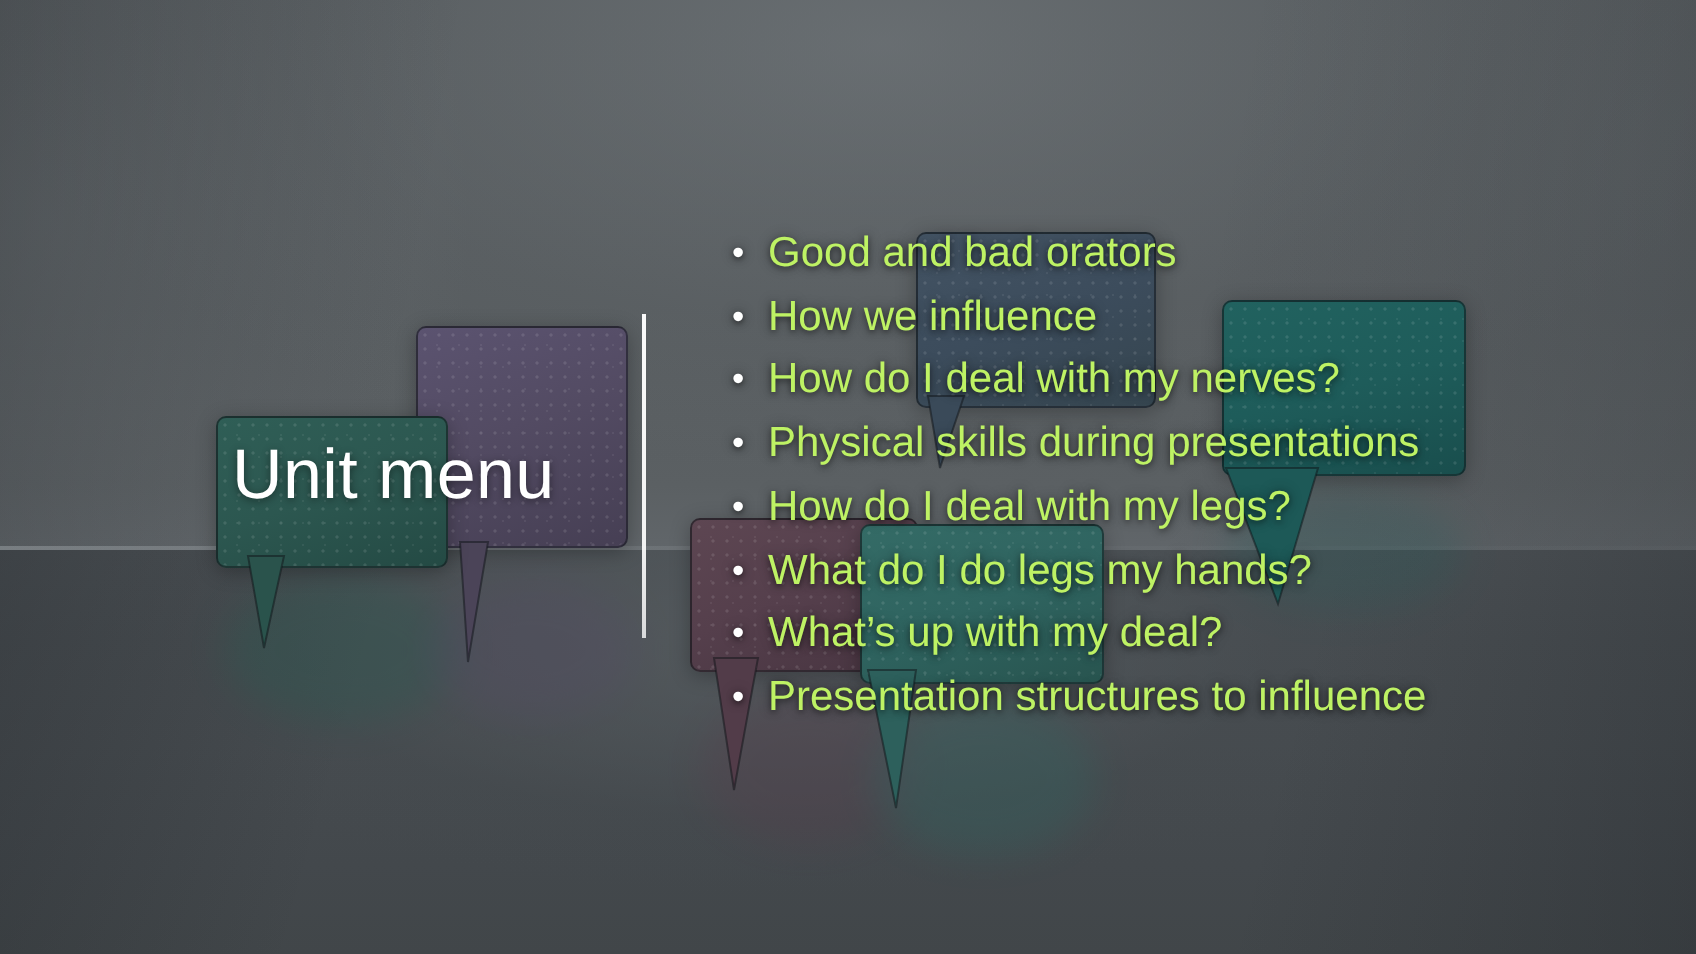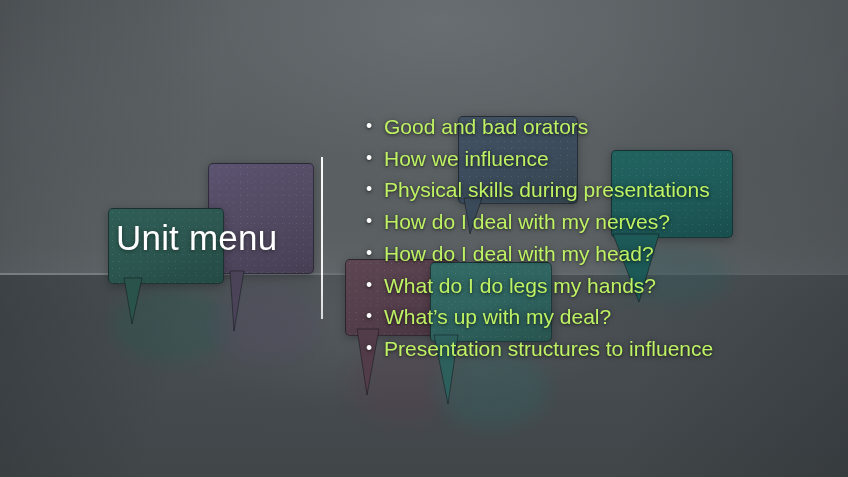--- a/index.html
+++ b/index.html
@@ -196,21 +196,21 @@
     </svg>
   </div>
 
   <div class="divider" style="left:321px; top:157px; width:2px; height:162px;"></div>
 
   <div class="title" style="left:116px; top:218px; font-size:35px;text-align:center;">Unit menu</div>
 
   <ul class="bullets" style="left:366px; top:111px;">
     <li>Good and bad orators</li>
     <li>How we influence</li>
+    <li>How do I deal with my nerves?</li>
     <li>Physical skills during presentations</li>
-    <li>How do I deal with my nerves?</li>
-    <li>How do I deal with my head?</li>
+    <li>How do I deal with my legs?</li>
     <li>What do I do legs my hands?</li>
     <li>What’s up with my deal?</li>
     <li>Presentation structures to influence</li>
   </ul>
 
 </div>
 
 </body></html>

